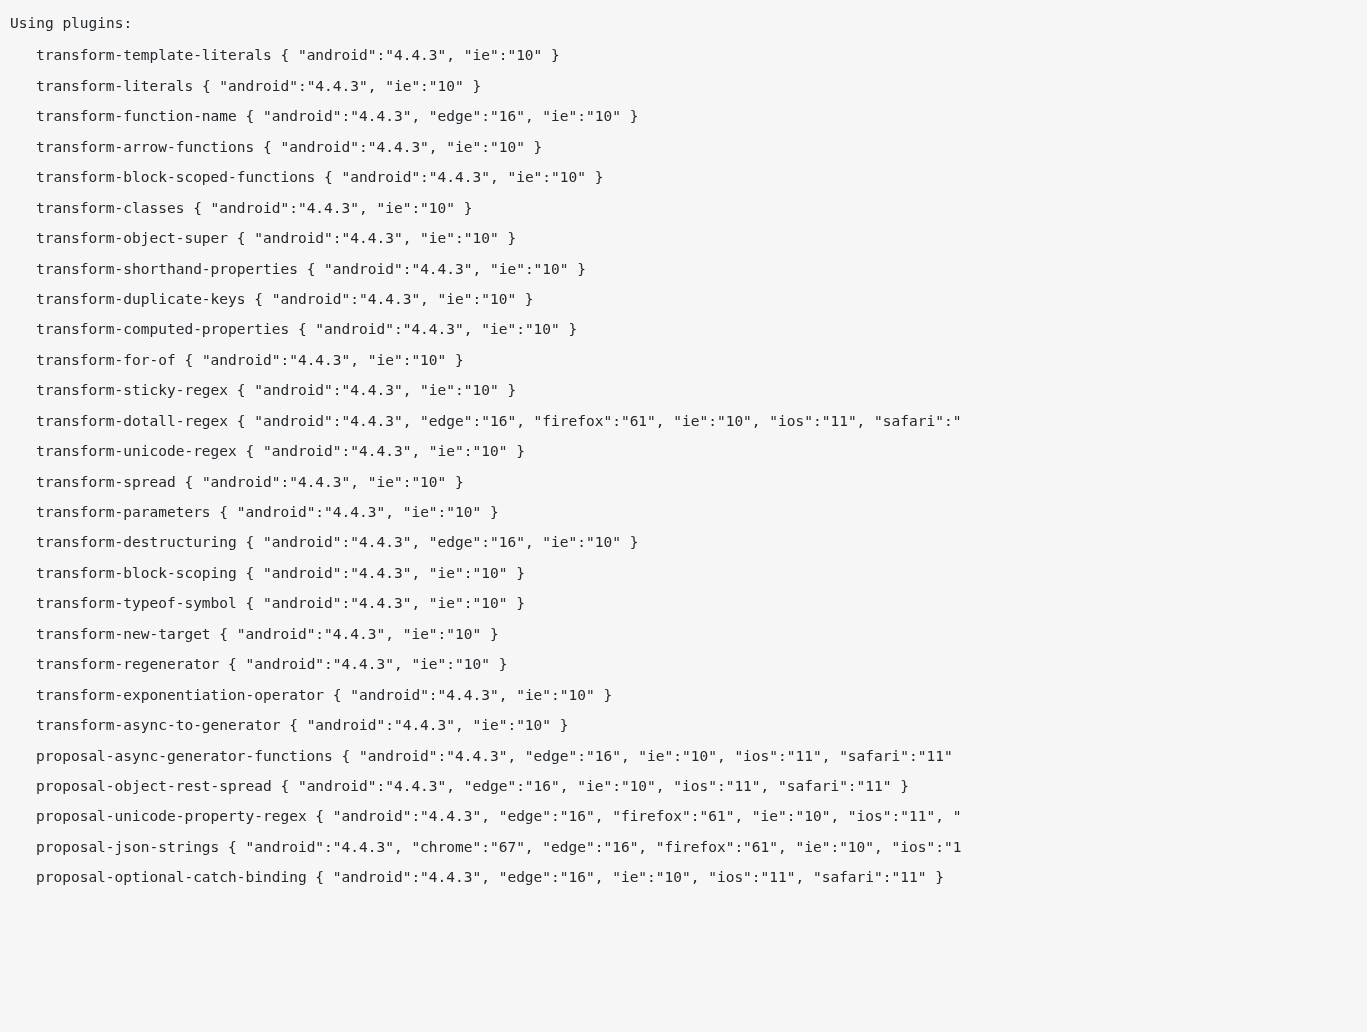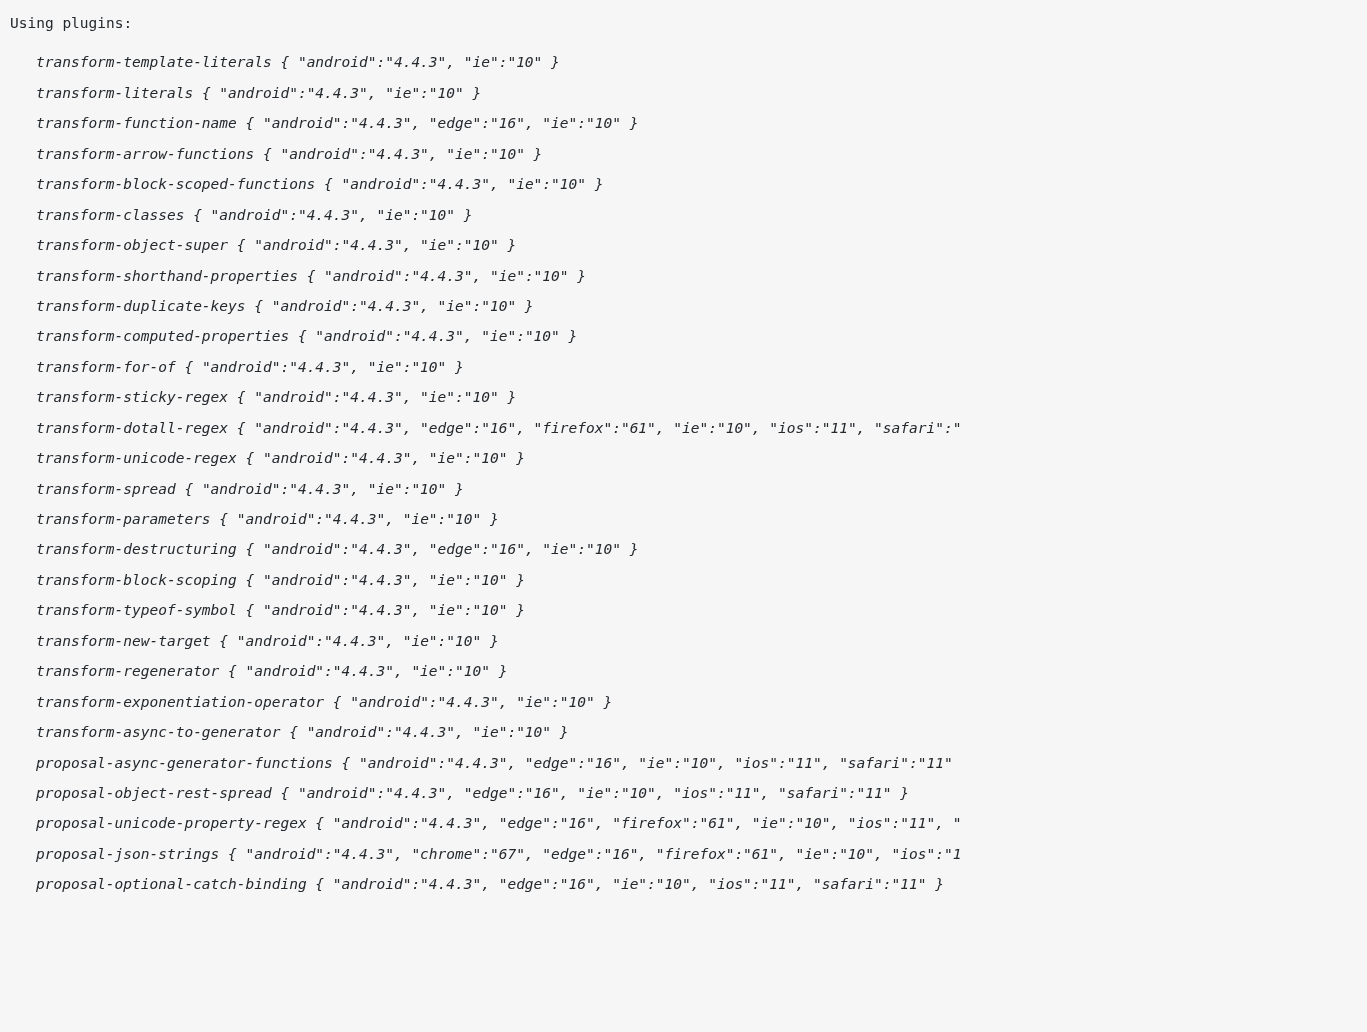--- a/index.html
+++ b/index.html
@@ -11,25 +11,24 @@
       background: #f6f6f6;
       font-family: "SF Mono", "Monaco", "Menlo", "Consolas", "DejaVu Sans Mono", monospace;
       font-size: 14.5px;
       line-height: 2.1;
       color: #24292e;
       padding: 8px 10px;
       white-space: nowrap;
       overflow-x: auto;
     }
     .header-line {
-      margin-bottom: 9px;
+      margin-bottom: 2px;
     }
     .plugin-line {
       padding-left: 26px;
-      font-style: italic;
     }
   </style>
 </head>
 <body>
 
 <div>
   <div class="header-line">Using plugins:</div>
   <div id="plugins-list">
       <div class="plugin-line"><span>transform-template-literals</span> <span>{ "android":"4.4.3", "ie":"10" }</span></div>
       <div class="plugin-line"><span>transform-literals</span> <span>{ "android":"4.4.3", "ie":"10" }</span></div>

